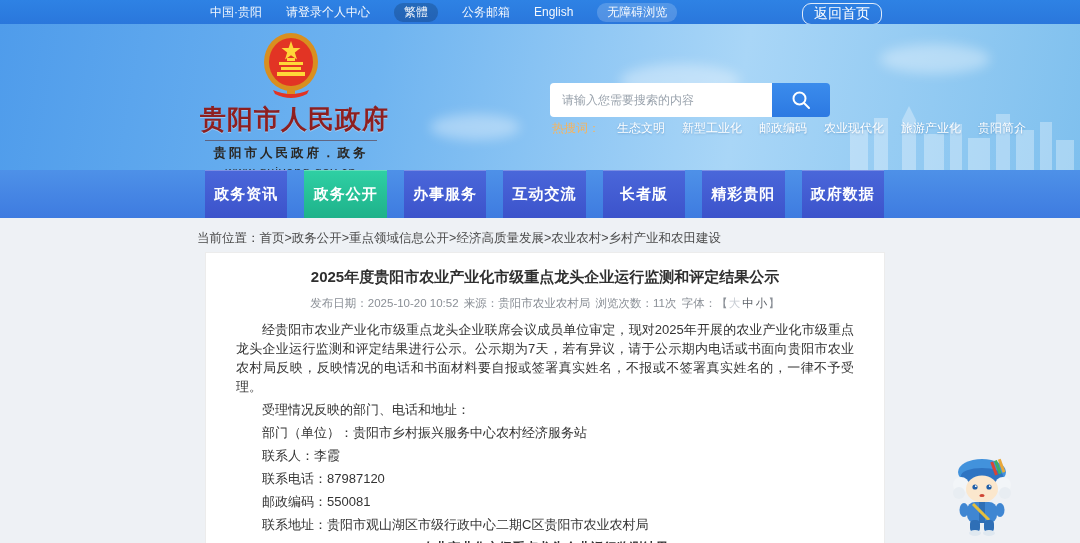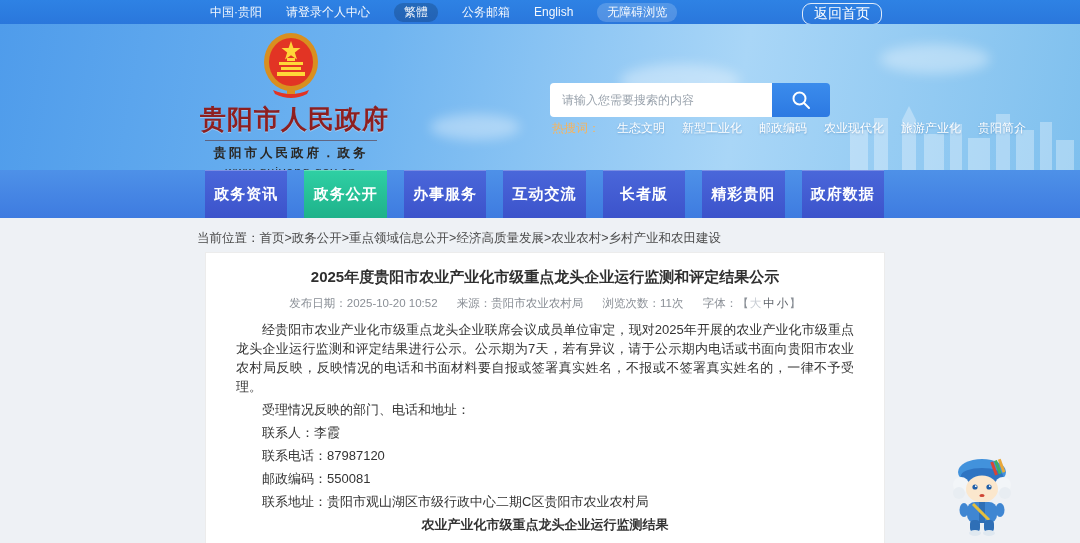--- a/index.html
+++ b/index.html
@@ -54,21 +54,21 @@
   .tab.active { background:linear-gradient(#2fd0a4,#1eb28a); }
 
   
   .breadcrumb { position:absolute; left:197px; top:230px; font-size:12.5px; color:#4a4a4a; }
   .breadcrumb .crumb-path { color:#4a4a4a; }
 
   .card { position:absolute; left:205px; top:252px; width:680px; height:300px; background:#ffffff;
     border:1px solid #ececec; padding:0 30px; }
   .art-title { margin-top:15px; text-align:center; font-size:15px; font-weight:bold; color:#2f2f2f; }
   .art-meta { margin-top:9px; text-align:center; font-size:11.5px; color:#8a8f96; }
-  .art-meta span { margin:0 8px; }
+  .art-meta span { margin:0 1px; }
   .font-big { color:#c7ccd3; cursor:pointer; }
   .font-mid, .font-small { color:#5a5f66; cursor:pointer; margin:0 1px !important; }
 
   .para { margin-top:9px; font-size:13px; color:#333; line-height:19px; text-indent:2em; text-align:justify; }
   .cline { margin-top:5px; font-size:13px; color:#333; line-height:18px; text-indent:2em; }
 
   .tbl-caption { margin-top:5px; text-align:center; font-size:13px; font-weight:bold; color:#333; }
 
   .mascot { position:absolute; left:946px; top:452px; width:72px; height:84px; }
 </style>
@@ -167,20 +167,21 @@
 
     <div class="art-meta">
       <span>发布日期：2025-10-20 10:52</span>
       <span>来源：贵阳市农业农村局</span>
       <span>浏览次数：11次</span>
       <span style="margin-right:0;">字体：【</span><span class="font-big" style="margin:0 1px;">大</span><span class="font-mid">中</span><span class="font-small">小</span><span style="margin-left:0;">】</span>
     </div>
 
     <div class="para">经贵阳市农业产业化市级重点龙头企业联席会议成员单位审定，现对2025年开展的农业产业化市级重点龙头企业运行监测和评定结果进行公示。公示期为7天，若有异议，请于公示期内电话或书面向贵阳市农业农村局反映，反映情况的电话和书面材料要自报或签署真实姓名，不报或不签署真实姓名的，一律不予受理。</div>
     <div class="cline">受理情况反映的部门、电话和地址：</div>
+    <div class="cline">部门（单位）：贵阳市乡村振兴服务中心农村经济服务站</div>
     <div class="cline">联系人：李霞</div>
     <div class="cline">联系电话：87987120</div>
     <div class="cline">邮政编码：550081</div>
     <div class="cline">联系地址：贵阳市观山湖区市级行政中心二期C区贵阳市农业农村局</div>
 
     <div class="tbl-caption">农业产业化市级重点龙头企业运行监测结果</div>
 
   </div>
 
   <svg class="mascot" viewBox="0 0 72 84">

